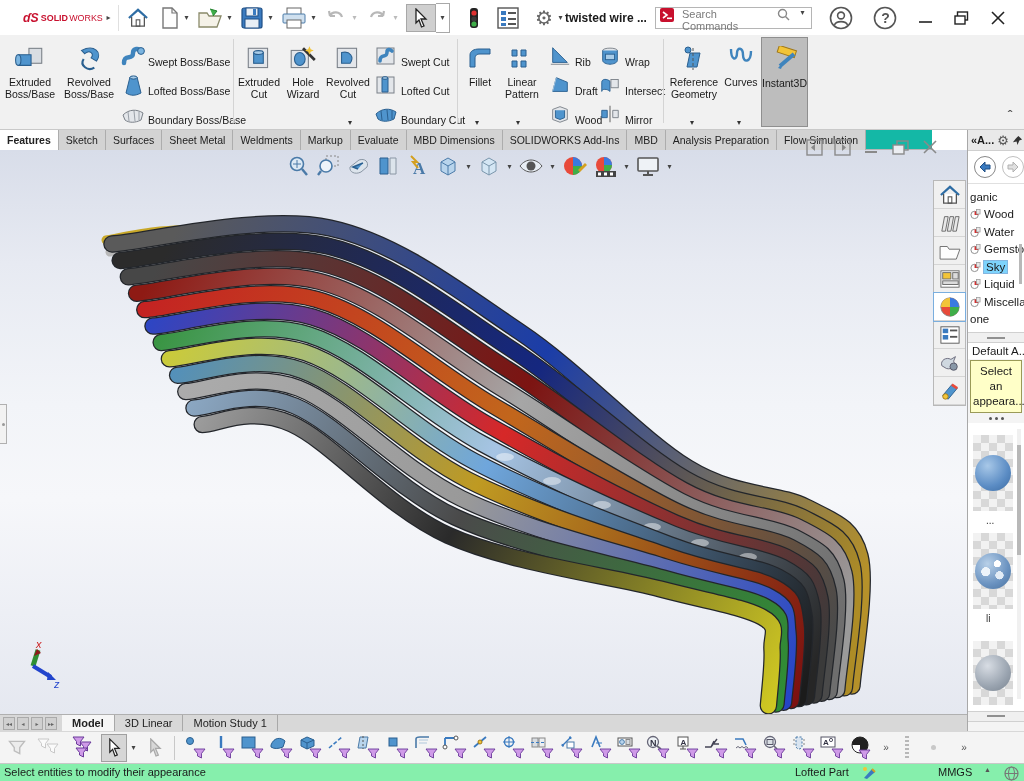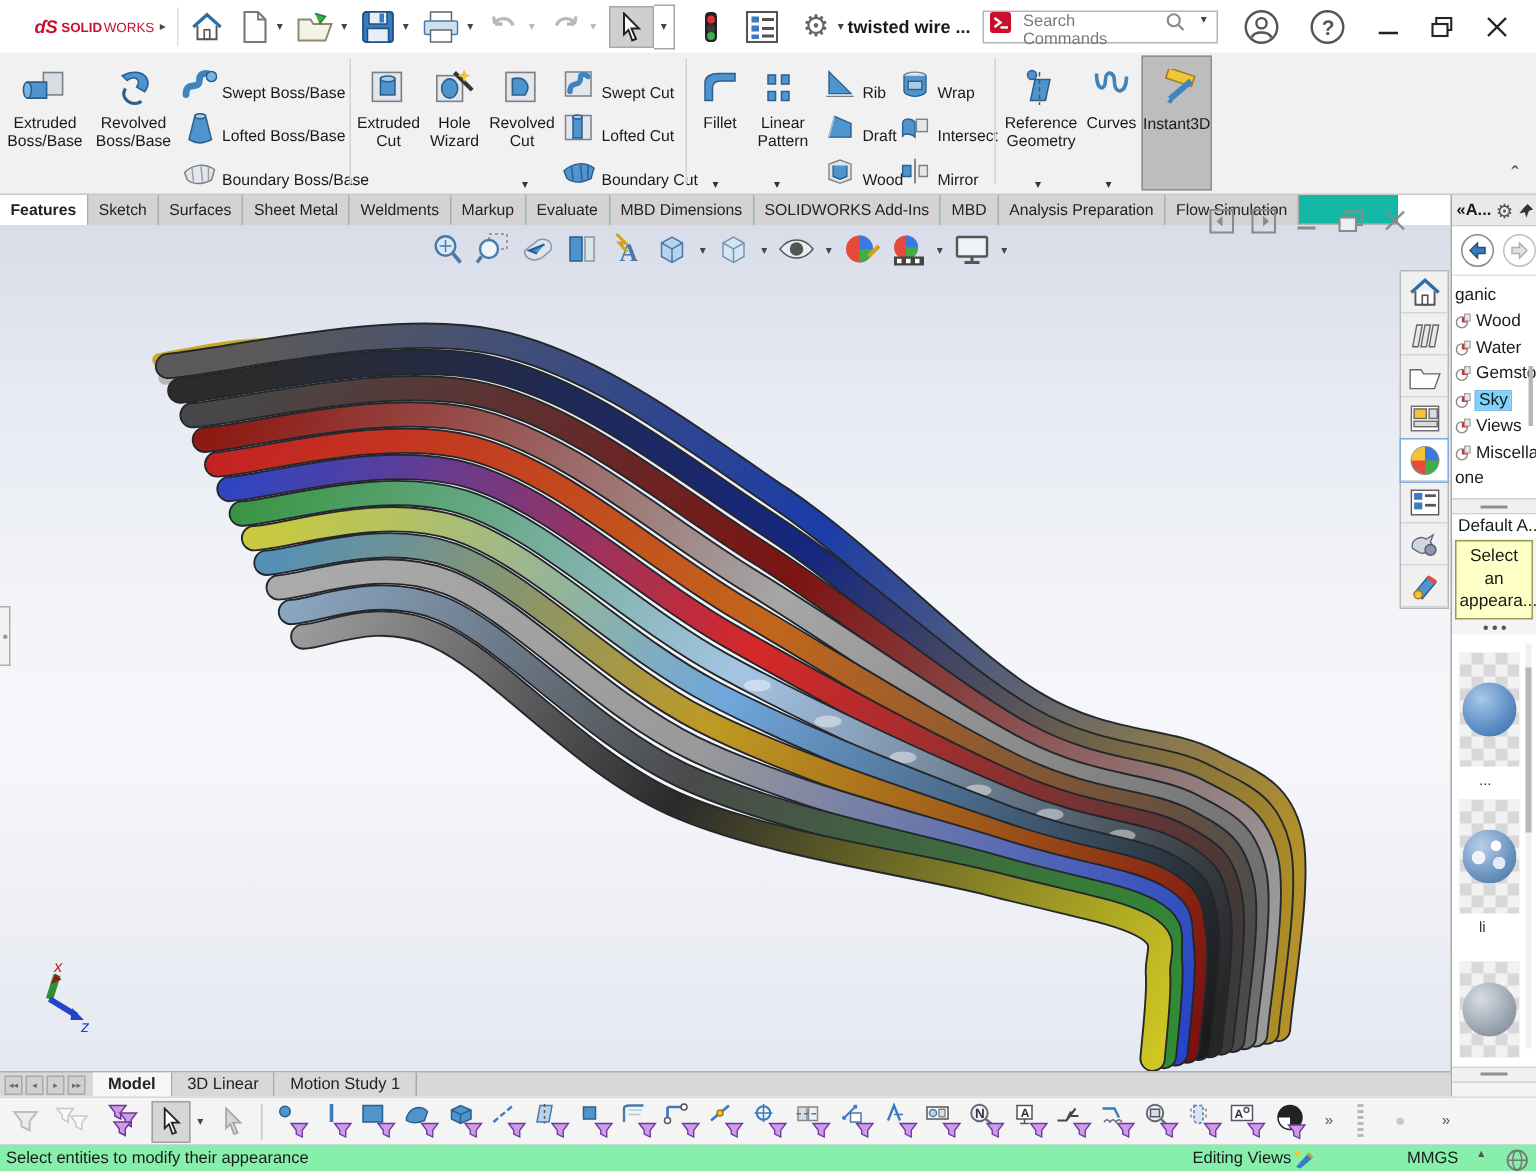--- a/index.html
+++ b/index.html
@@ -780,21 +780,21 @@
             <rect x="7" y="1" width="4" height="5" fill="#e8e8e8" stroke="#999" stroke-width="0.8"></rect>
           </svg>
           <span class="lbl">Sky</span>
         </div>
       <div class="tpitem">
           <svg class="ball" viewBox="0 0 12 12">
             <circle cx="5" cy="7" r="4" fill="#fff" stroke="#888"></circle>
             <path d="M5 3 A4 4 0 0 1 9 7 L5 7 Z" fill="#d03030"></path>
             <rect x="7" y="1" width="4" height="5" fill="#e8e8e8" stroke="#999" stroke-width="0.8"></rect>
           </svg>
-          <span class="lbl">Views</span>
+          <span class="lbl">Liquid</span>
         </div>
       <div class="tpitem">
           <svg class="ball" viewBox="0 0 12 12">
             <circle cx="5" cy="7" r="4" fill="#fff" stroke="#888"></circle>
             <path d="M5 3 A4 4 0 0 1 9 7 L5 7 Z" fill="#d03030"></path>
             <rect x="7" y="1" width="4" height="5" fill="#e8e8e8" stroke="#999" stroke-width="0.8"></rect>
           </svg>
           <span class="lbl">Miscella</span>
         </div>
       <div class="tpitem">
@@ -1108,21 +1108,21 @@
       <div class="fbtn" style="width: 40px;">
         <span style="width:5px;height:5px;border-radius:50%;background:#c8c8c8;display:inline-block"></span>
       </div>
       <div class="fbtn" style="width: 20px;">
         <span class="chev">»</span>
       </div>
     </div>
 
   <div id="statusbar">
     <div id="status-left">Select entities to modify their appearance</div>
-    <span class="sritem" style="left:795px">Editing Views</span>
+    <span class="sritem" style="left:795px">Lofted Part</span>
     <svg class="sritem" style="left:862px" width="16" height="14" viewBox="0 0 16 14">
         <path d="M2 12 L10 3 L13 6 L5 13 Z" fill="#3a7abf"></path>
         <path d="M10 3 L13 6" stroke="#d4a020" stroke-width="2"></path>
         <circle cx="3" cy="3" r="2" fill="#f2c438"></circle>
       </svg>
     <span class="sritem" style="left:938px">MMGS</span>
     <span class="sritem" style="left:984px;font-size:7px;color:#555">▲</span>
     <svg class="sritem" style="left:1004px" width="15" height="15" viewBox="0 0 15 15">
         <circle cx="7.5" cy="7.5" r="6.5" fill="none" stroke="#777" stroke-width="1.2"></circle>
         <ellipse cx="7.5" cy="7.5" rx="3" ry="6.5" fill="none" stroke="#777"></ellipse>

